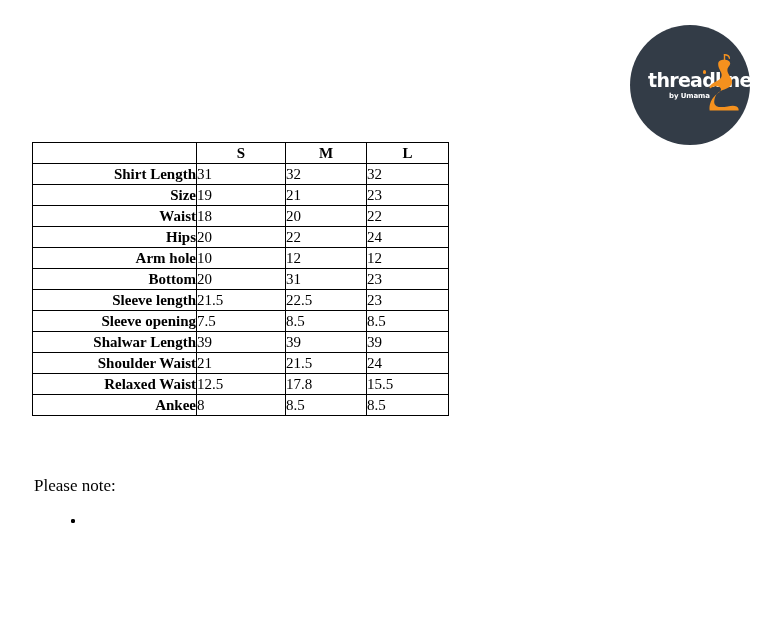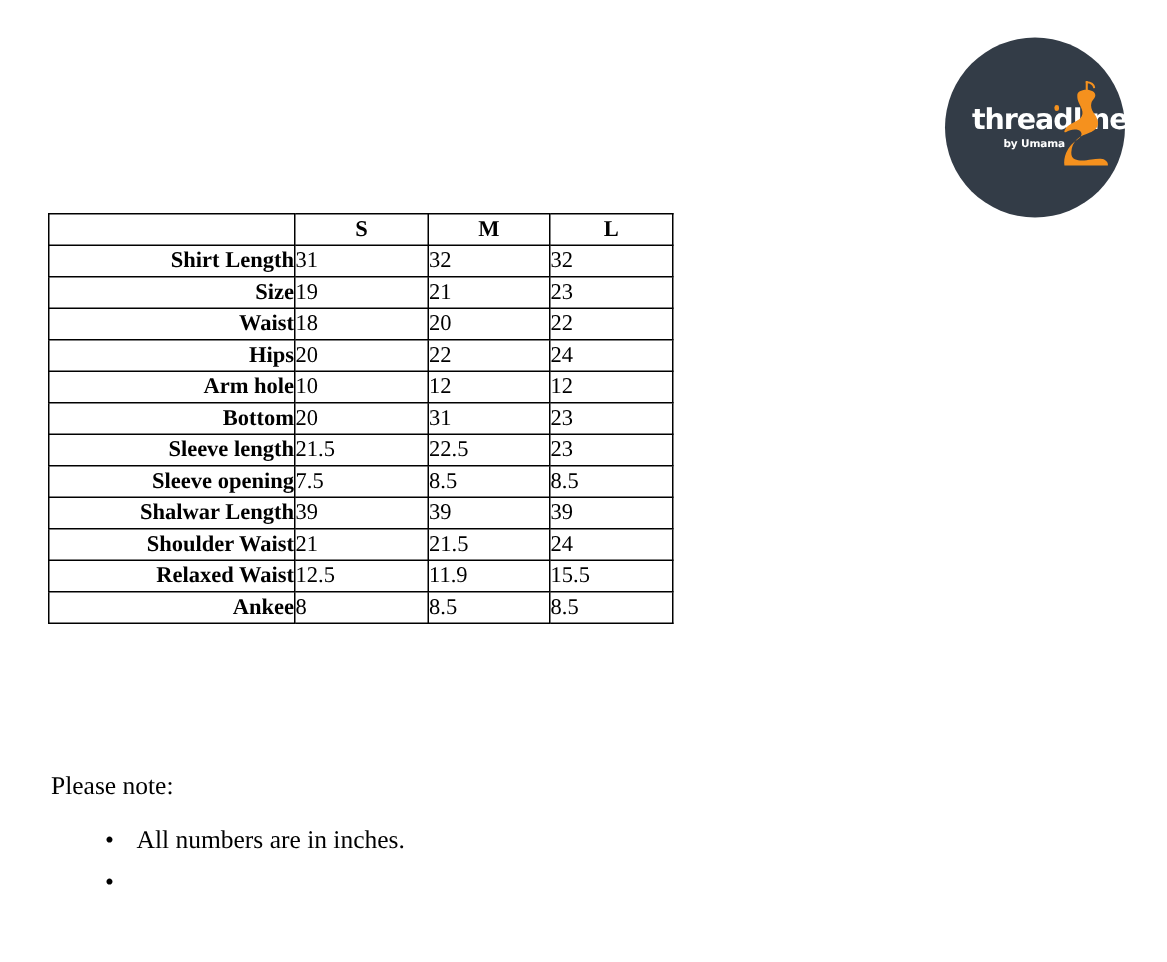--- a/index.html
+++ b/index.html
@@ -119,21 +119,21 @@
     text-align: left;
     font-weight: normal;
     font-size: 15px;
     vertical-align: middle;
   }
 
   
   .notes {
     position: absolute;
     left: 34px;
-    top: 514px;
+    top: 476px;
     width: 700px;
   }
   .notes-title {
     font-size: 17px;
     line-height: 1.2;
     margin: 0;
   }
   .notes-list {
     margin: 14px 0 0 0;
     padding: 0;
@@ -257,36 +257,35 @@
     </tr>
     <tr>
       <td class="row-label">Shoulder Waist</td>
       <td class="row-val">21</td>
       <td class="row-val">21.5</td>
       <td class="row-val">24</td>
     </tr>
     <tr>
       <td class="row-label">Relaxed Waist</td>
       <td class="row-val">12.5</td>
-      <td class="row-val">11.9</td>
+      <td class="row-val">17.8</td>
       <td class="row-val">15.5</td>
     </tr>
     <tr>
       <td class="row-label">Ankee</td>
       <td class="row-val">8</td>
       <td class="row-val">8.5</td>
       <td class="row-val">8.5</td>
     </tr>
   </tbody>
 </table>
 
 <div class="notes">
   <p class="notes-title">Please note:</p>
   <ul class="notes-list">
     <li>
       <span class="bullet">•</span>
-      <span>All numbers are in inches.</span>
     </li>
     <li>
       <span class="bullet">•</span>
     </li>
   </ul>
 </div>
 
 </body></html>

